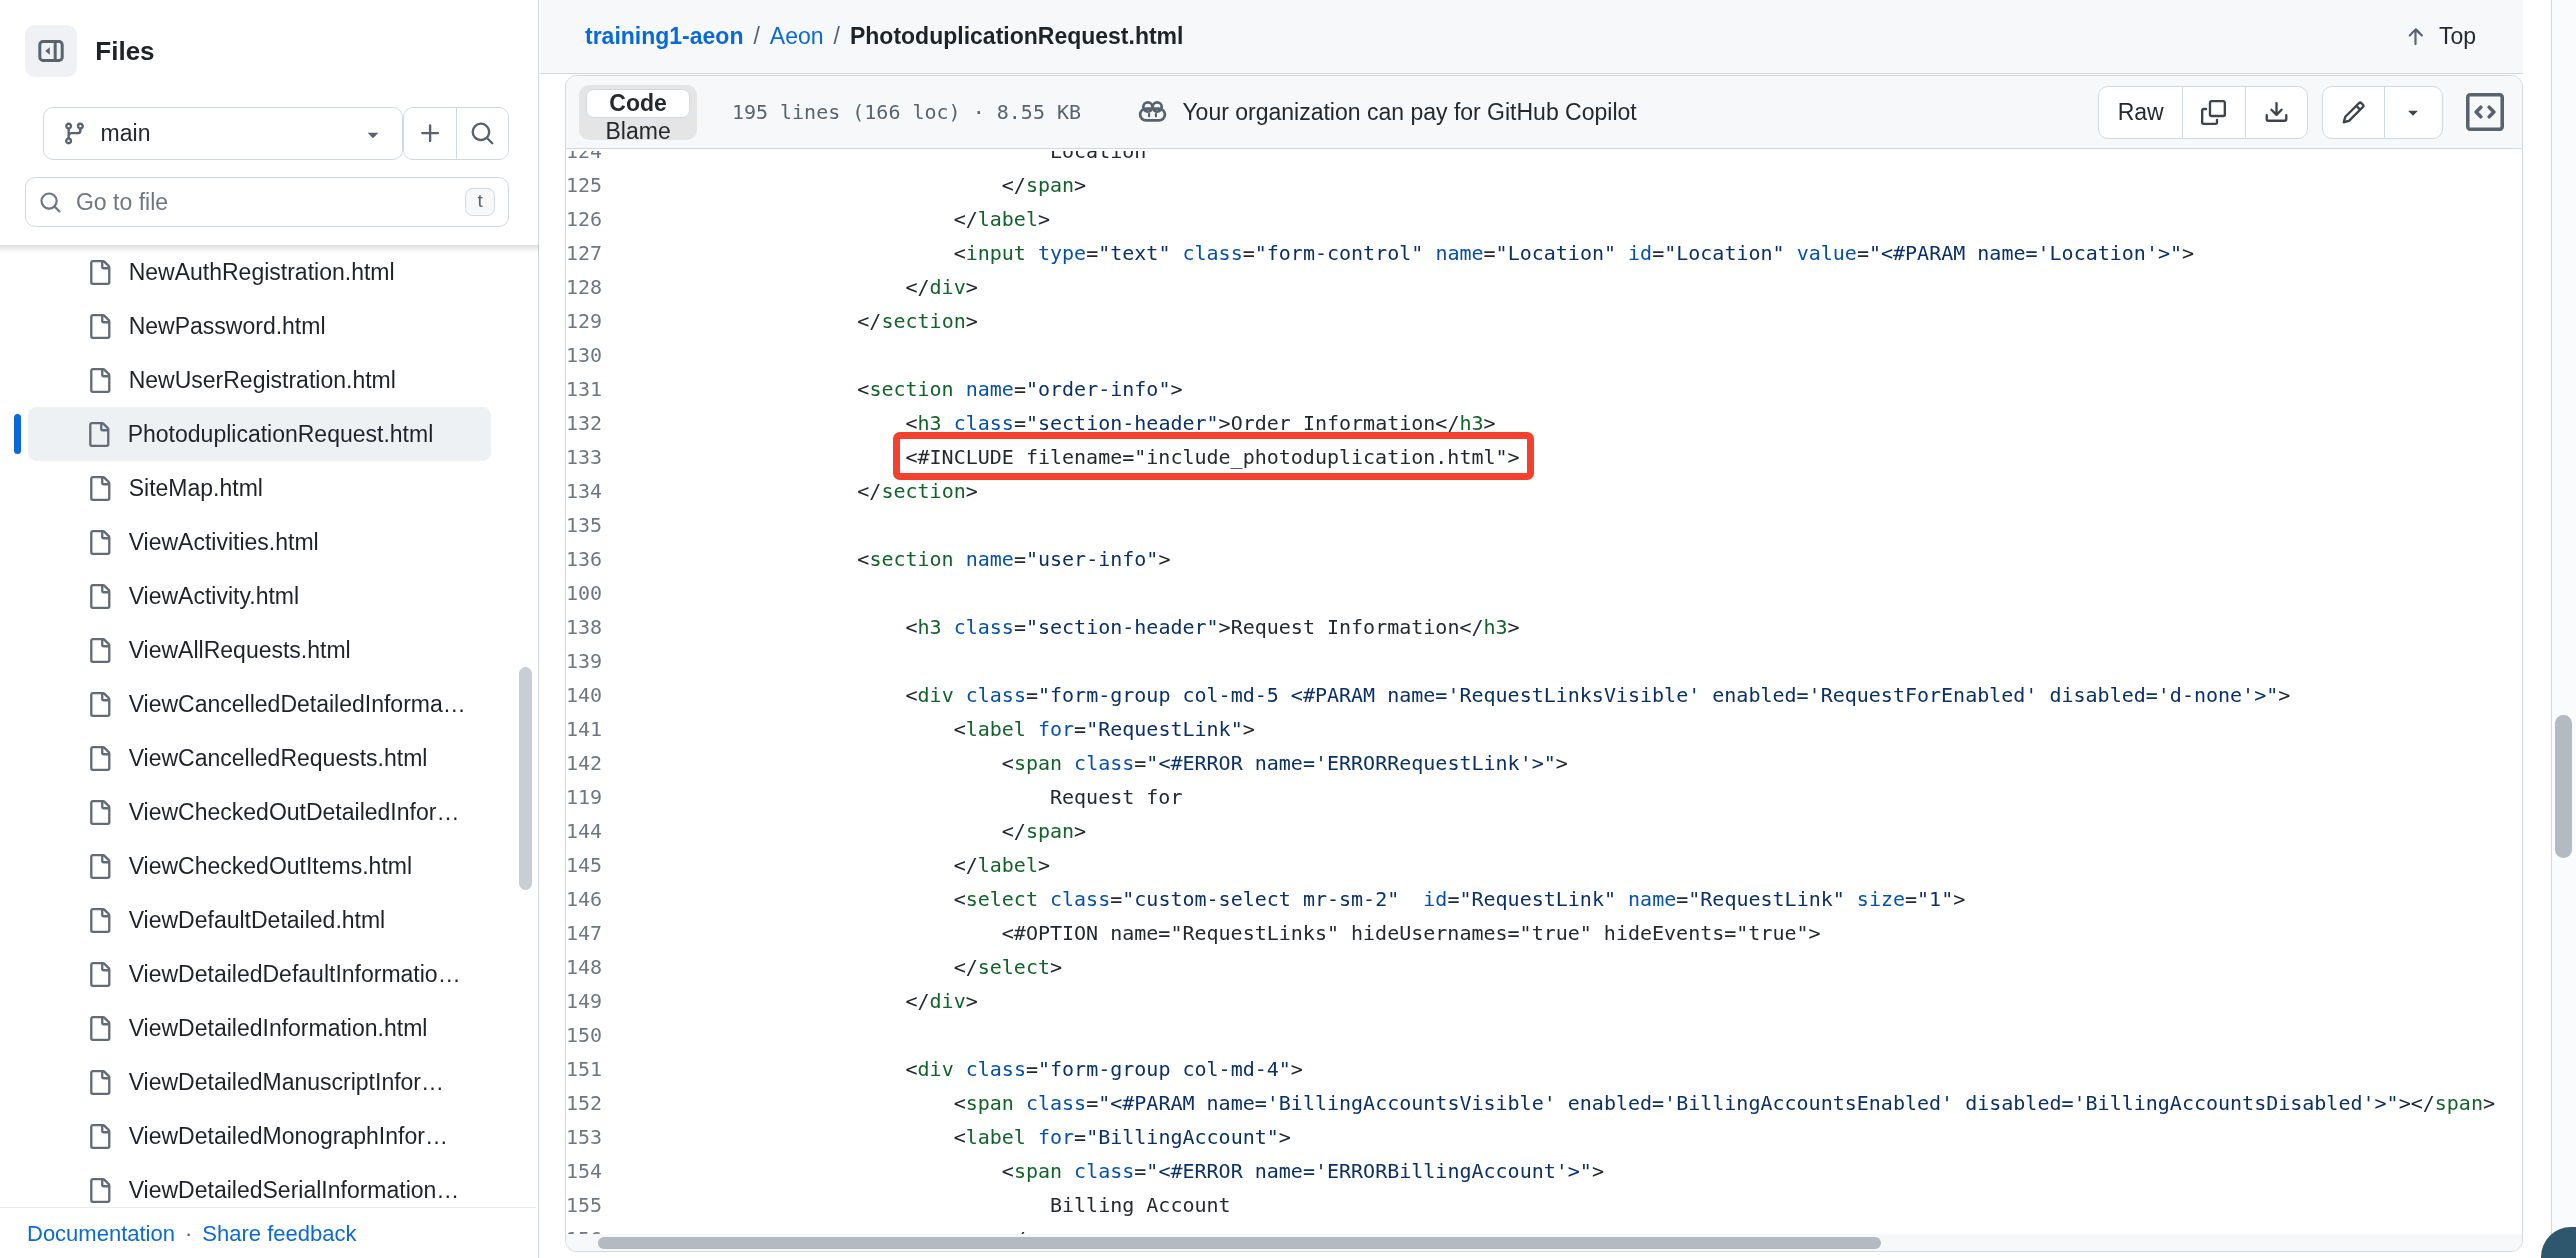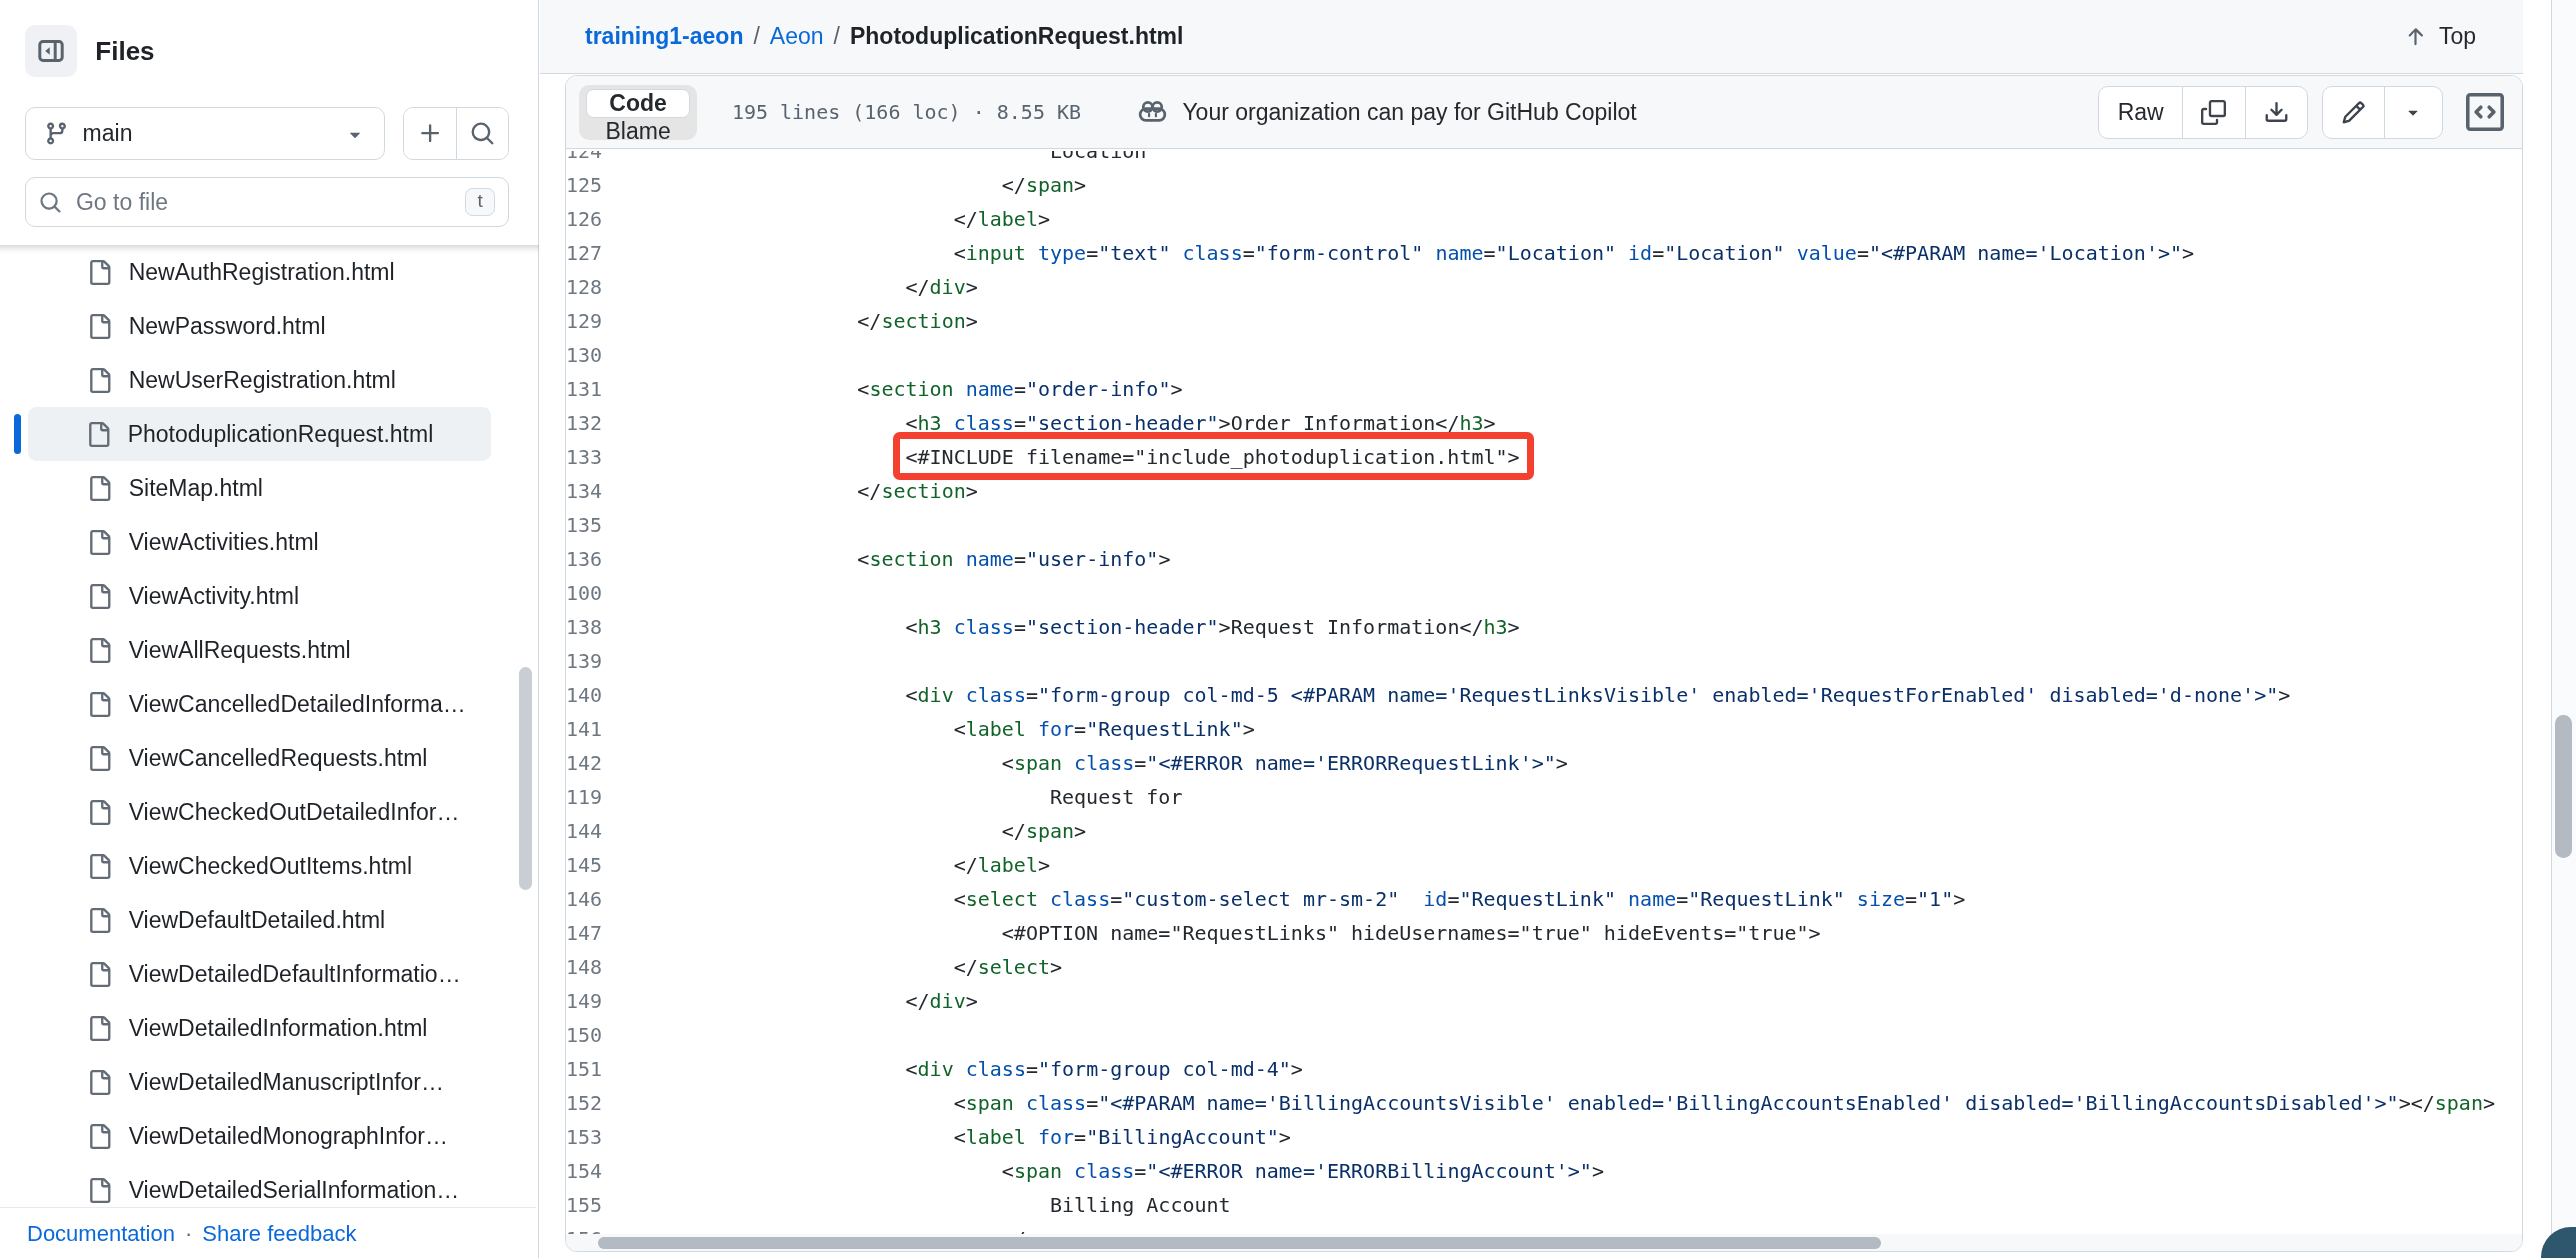--- a/index.html
+++ b/index.html
@@ -9,21 +9,21 @@
     background:#ffffff; color:#1f2328;
     font-family:"Liberation Sans", sans-serif;
   }
   svg { display:block; }
 
   
   .sidebar { position:absolute; left:0; top:0; width:539px; height:1259px; background:#fff; border-right:1.7px solid #d1d9e0; }
   .sb-head { position:absolute; top:25px; left:25px; display:flex; align-items:center; gap:18.3px; }
   .panel-btn { width:52px; height:52px; background:#eff1f4; border-radius:10px; display:flex; align-items:center; justify-content:center; cursor:pointer; }
   .files-title { font-size:26px; font-weight:700; color:#1f2328; }
-  .branch-row { position:absolute; top:107px; left:25px; width:484px; height:53px; display:flex; justify-content:space-between; }
+  .branch-row { position:absolute; top:107px; left:25px; width:484px; height:53px; display:flex; justify-content:flex-end; }
   .branch-btn { width:360px; height:53px; border:1.7px solid #d1d9e0; border-radius:10px; background:#fff; display:flex; align-items:center; padding:0 18.3px; gap:13.3px; }
   .branch-label { font-size:23px; font-weight:500; flex:1; color:#25292e; }
   .mini-group { display:flex; border:1.7px solid #d1d9e0; border-radius:10px; overflow:hidden; height:53px; }
   .mini-btn { width:52px; display:flex; align-items:center; justify-content:center; background:#fff; cursor:pointer; }
   .mini-btn + .mini-btn { border-left:1.7px solid #d1d9e0; }
   .goto { position:absolute; top:177px; left:25px; width:484px; height:50px; border:1.7px solid #d1d9e0; border-radius:10px; background:#fff; display:flex; align-items:center; padding:0 13.3px; gap:11.7px; }
   .goto input { border:none; outline:none; flex:1; font-size:23px; font-family:inherit; color:#1f2328; background:transparent; }
   .goto input::placeholder { color:#6e7781; }
   .kbd { border:1.7px solid #d1d9e0; border-radius:7.5px; background:#f6f8fa; color:#59636e; font-size:19px; padding:1.7px 11px 3.3px; }
   .file-list { position:absolute; top:245px; left:0; width:539px; bottom:52px; overflow:hidden;

